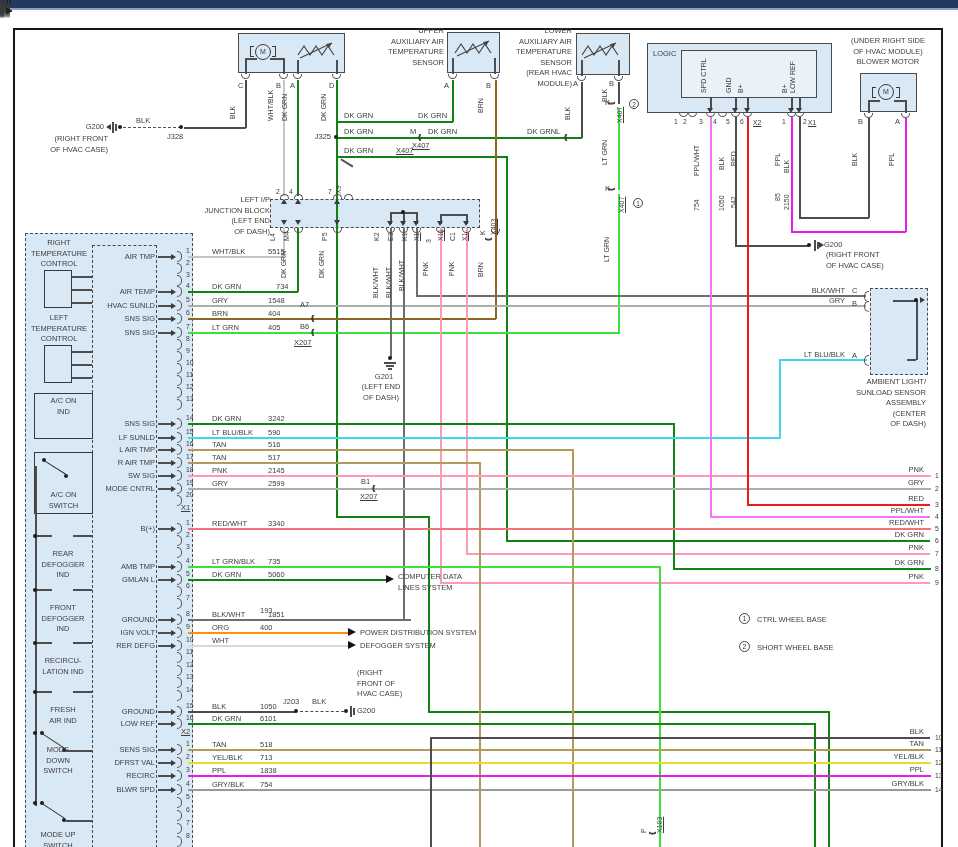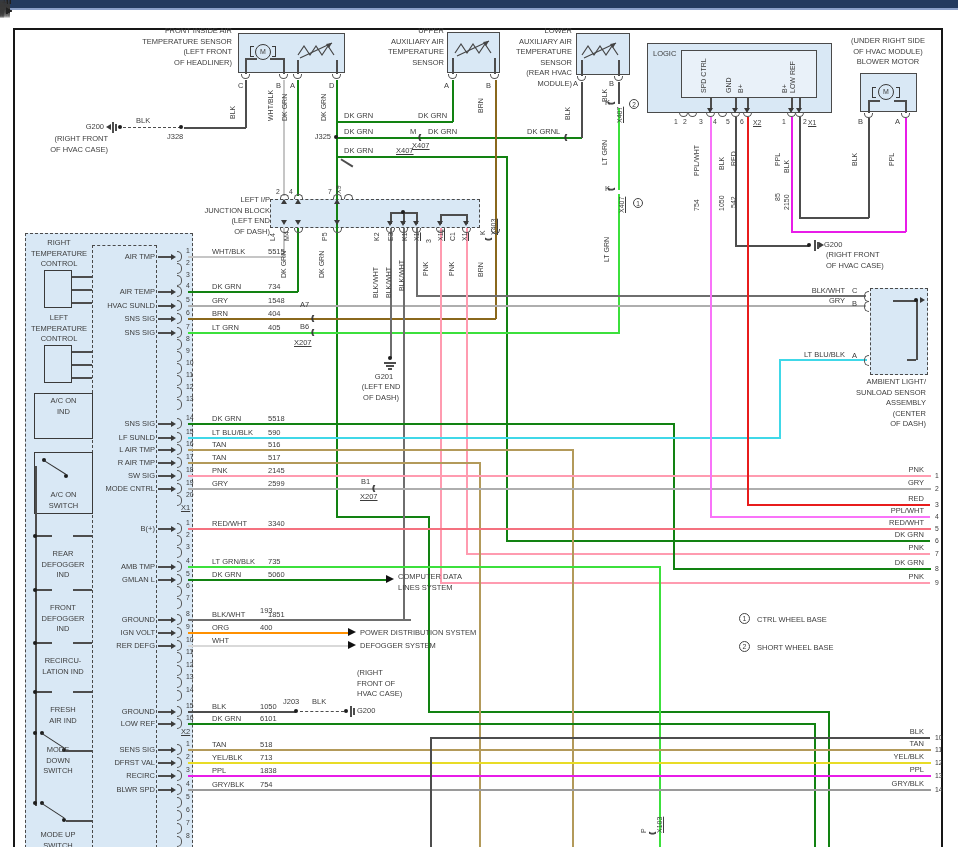--- a/index.html
+++ b/index.html
@@ -359,24 +359,20 @@
     <span class="dot" style="left:344px;top:709px"></span>
     <i class="v blk" style="left:350px;top:706px;height:11px"></i>
     <i class="v blk" style="left:353px;top:708px;height:7px"></i>
   </div>
   <span class="dot" style="left:294px;top:709px"></span>
 
   <span class="trb" style="position:absolute;left:386px;top:575px"></span>
   <span class="trb" style="position:absolute;left:348px;top:628px"></span>
   <span class="trb" style="position:absolute;left:348px;top:641px"></span>
 
-  <div class="lbl r" style="left:120px;top:26px;width:112px">FRONT INSIDE AIR
-TEMPERATURE SENSOR
-(LEFT FRONT
-OF HEADLINER)</div>
   <div class="lbl r" style="left:360px;top:26px;width:84px">UPPER
 AUXILIARY AIR
 TEMPERATURE
 SENSOR</div>
   <div class="lbl r" style="left:488px;top:26px;width:84px">LOWER
 AUXILIARY AIR
 TEMPERATURE
 SENSOR
 (REAR HVAC
 MODULE)</div>
@@ -631,41 +627,41 @@
   <div class="g">
     <div class="lbl r" style="left:88px;top:252px;width:67px">AIR TMP</div>
       <i class="h blk" style="left:158px;top:256px;width:14px"></i>
       <span class="trr" style="position:absolute;left:171px;top:254px"></span>
     <span class="lbl" style="left:212px;top:247px">WHT/BLK</span>
       <span class="lbl" style="left:268px;top:247px">5515</span>
     <div class="lbl r" style="left:88px;top:287px;width:67px">AIR TEMP</div>
       <i class="h blk" style="left:158px;top:291px;width:14px"></i>
       <span class="trr" style="position:absolute;left:171px;top:289px"></span>
     <span class="lbl" style="left:212px;top:282px">DK GRN</span>
-      <span class="lbl" style="left:268px;top:282px">734</span>
+      <span class="lbl" style="left:276px;top:282px">734</span>
     <div class="lbl r" style="left:88px;top:301px;width:67px">HVAC SUNLD</div>
       <i class="h blk" style="left:158px;top:305px;width:14px"></i>
       <span class="trr" style="position:absolute;left:171px;top:303px"></span>
     <span class="lbl" style="left:212px;top:296px">GRY</span>
       <span class="lbl" style="left:268px;top:296px">1548</span>
     <div class="lbl r" style="left:88px;top:314px;width:67px">SNS SIG</div>
       <i class="h blk" style="left:158px;top:318px;width:14px"></i>
       <span class="trr" style="position:absolute;left:171px;top:316px"></span>
     <span class="lbl" style="left:212px;top:309px">BRN</span>
       <span class="lbl" style="left:268px;top:309px">404</span>
     <div class="lbl r" style="left:88px;top:328px;width:67px">SNS SIG</div>
       <i class="h blk" style="left:158px;top:332px;width:14px"></i>
       <span class="trr" style="position:absolute;left:171px;top:330px"></span>
     <span class="lbl" style="left:212px;top:323px">LT GRN</span>
       <span class="lbl" style="left:268px;top:323px">405</span>
     <div class="lbl r" style="left:88px;top:419px;width:67px">SNS SIG</div>
       <i class="h blk" style="left:158px;top:423px;width:14px"></i>
       <span class="trr" style="position:absolute;left:171px;top:421px"></span>
     <span class="lbl" style="left:212px;top:414px">DK GRN</span>
-      <span class="lbl" style="left:268px;top:414px">5518</span>
+      <span class="lbl" style="left:268px;top:414px">3242</span>
     <div class="lbl r" style="left:88px;top:433px;width:67px">LF SUNLD</div>
       <i class="h blk" style="left:158px;top:437px;width:14px"></i>
       <span class="trr" style="position:absolute;left:171px;top:435px"></span>
     <span class="lbl" style="left:212px;top:428px">LT BLU/BLK</span>
       <span class="lbl" style="left:268px;top:428px">590</span>
     <div class="lbl r" style="left:88px;top:445px;width:67px">L AIR TMP</div>
       <i class="h blk" style="left:158px;top:449px;width:14px"></i>
       <span class="trr" style="position:absolute;left:171px;top:447px"></span>
     <span class="lbl" style="left:212px;top:440px">TAN</span>
       <span class="lbl" style="left:268px;top:440px">516</span>

